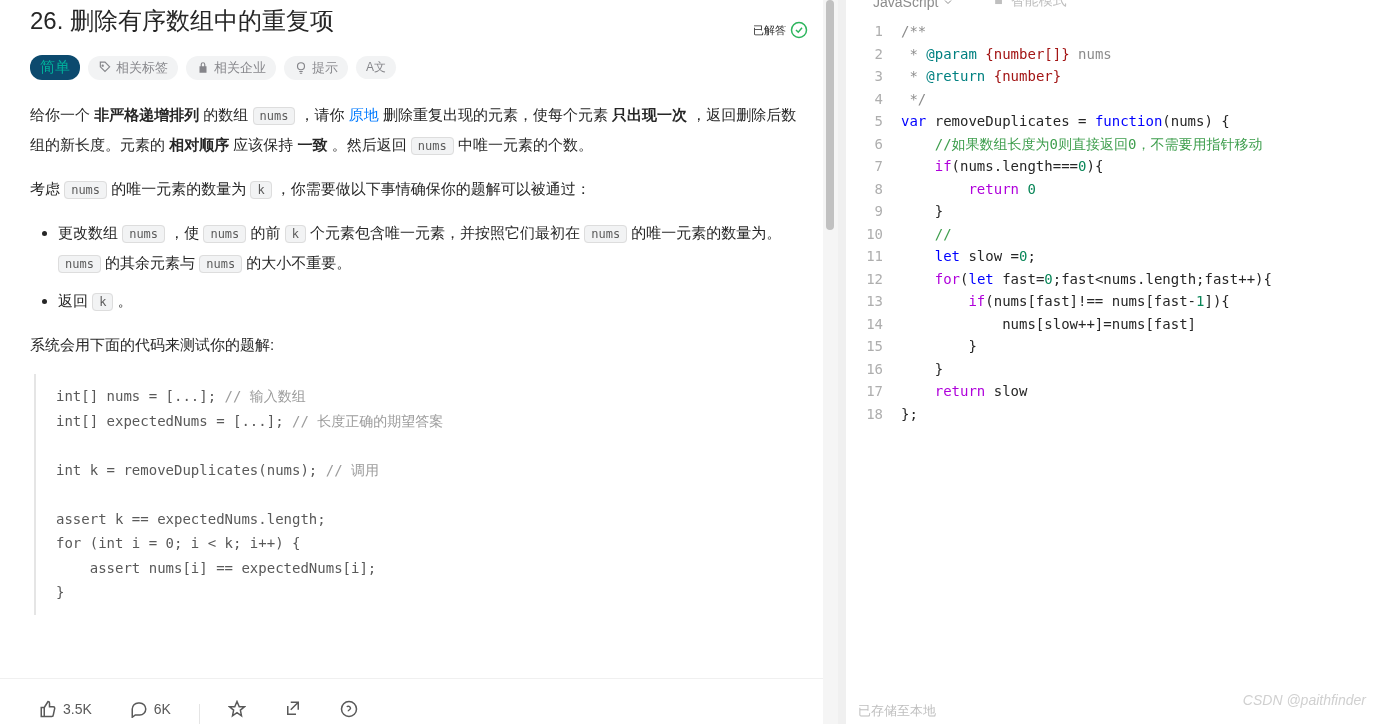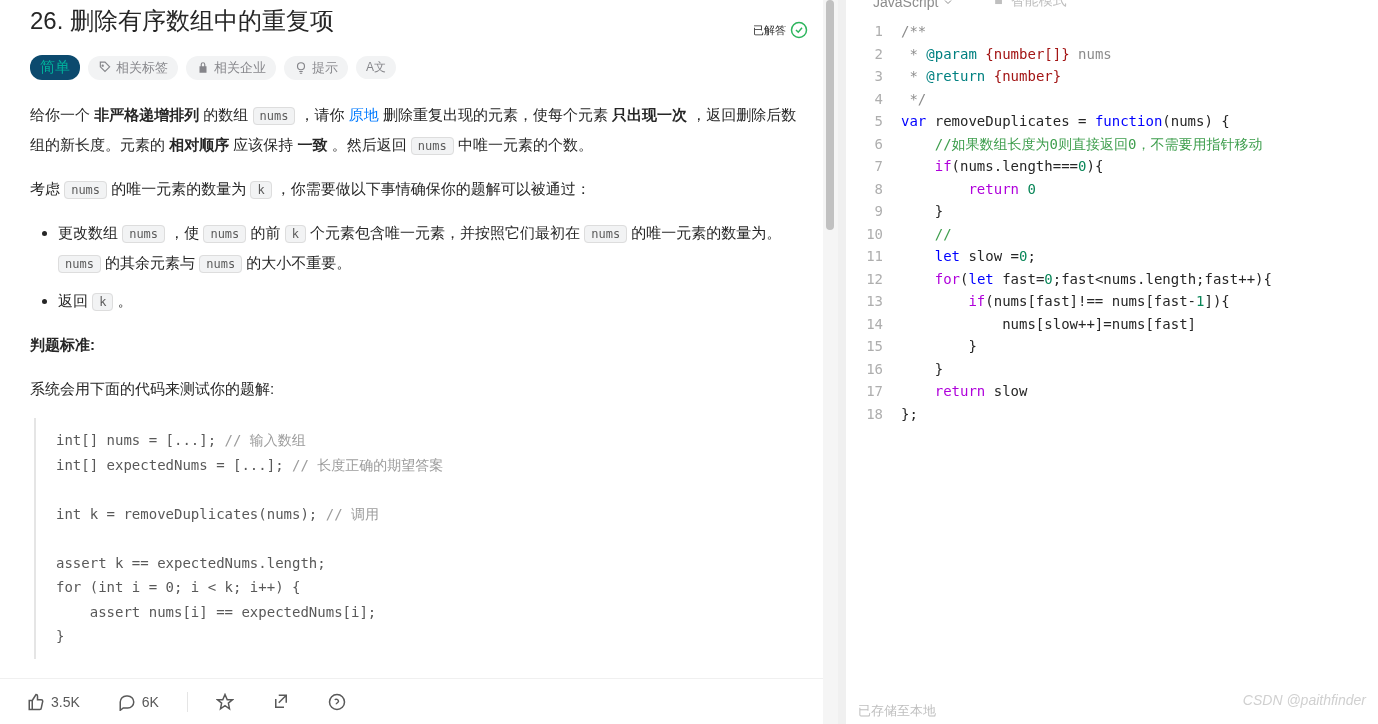--- a/index.html
+++ b/index.html
@@ -16,21 +16,21 @@
 .check-circle { width: 18px; height: 18px; color: #2db55d; }
 .description { line-height: 2; font-size: 15px; color: #262626; }
 .description p { margin-bottom: 14px; }
 .description strong { font-weight: 600; }
 .description .link { color: #007aff; }
 .inline-code { background: #f2f3f4; border: 1px solid #ddd; color: #5c5c5c; padding: 1px 6px; border-radius: 4px; font-family: Menlo, Consolas, monospace; font-size: 12px; }
 .description ul { margin-left: 28px; margin-bottom: 14px; }
 .description li { margin-bottom: 8px; line-height: 2; }
 .code-block { border-left: 2px solid #e5e5e5; margin: 14px 0 14px 4px; padding: 10px 0 10px 20px; font-family: Menlo, Consolas, monospace; font-size: 14px; line-height: 1.75; color: #595959; white-space: pre; }
 .code-comment { color: #9c9c9c; }
-.bottom-bar { height: 46px; border-top: 1px solid #f0f0f0; display: flex; align-items: center; padding: 0 17px; gap: 18px; background: #fff; }
+.bottom-bar { height: 46px; border-top: 1px solid #f0f0f0; display: flex; align-items: flex-end; padding: 0 29px; gap: 18px; background: #fff; }
 .bottom-btn { display: flex; align-items: center; gap: 6px; padding: 6px 10px; border-radius: 6px; cursor: pointer; color: #595959; font-size: 14px; }
 .bottom-btn svg { width: 18px; height: 18px; }
 .divider-v { width: 1px; height: 20px; background: #e5e5e5; }
 .scrollbar-track { width: 15px; background: #f5f5f5; position: absolute; right: 0; top: 0; bottom: 0; }
 .scrollbar-thumb { width: 8px; margin: 0 3px; background: #c1c1c1; border-radius: 4px; height: 230px; }
 .panel-divider { width: 8px; background: #f0f0f0; cursor: col-resize; }
 .right-panel { flex: 1; display: flex; flex-direction: column; position: relative; }
 .editor-header { height: 10px; display: flex; align-items: flex-end; padding: 0 27px; color: #aaa; font-size: 14px; gap: 40px; overflow: hidden;}
 .lang-select { display: flex; align-items: center; gap: 4px; color: #8c8c8c; cursor: pointer; margin-top:-12px;}
 .mode-text { color: #bfbfbf; margin-top:-12px;}
@@ -92,21 +92,20 @@
         <span>考虑 </span><code class="inline-code">nums</code><span> 的唯一元素的数量为 </span><code class="inline-code">k</code><span> ，你需要做以下事情确保你的题解可以被通过：</span>
       </p>
       <ul>
         <li>
           <span>更改数组 </span><code class="inline-code">nums</code><span> ，使 </span><code class="inline-code">nums</code><span> 的前 </span><code class="inline-code">k</code><span> 个元素包含唯一元素，并按照它们最初在 </span><code class="inline-code">nums</code><span> 的唯一元素的数量为。</span><code class="inline-code">nums</code><span> 的其余元素与 </span><code class="inline-code">nums</code><span> 的大小不重要。</span>
         </li>
         <li>
           <span>返回 </span><code class="inline-code">k</code><span> 。</span>
         </li>
       </ul>
-      <p><strong>判题标准:</strong></p>
       <p>系统会用下面的代码来测试你的题解:</p>
       <div class="code-block"><span>int[] nums = [...]; </span><span class="code-comment">// 输入数组</span>
 <span>int[] expectedNums = [...]; </span><span class="code-comment">// 长度正确的期望答案</span>
 
 <span>int k = removeDuplicates(nums); </span><span class="code-comment">// 调用</span>
 
 <span>assert k == expectedNums.length;</span>
 <span>for (int i = 0; i &lt; k; i++) {</span>
 <span>    assert nums[i] == expectedNums[i];</span>
 <span>}</span></div>

